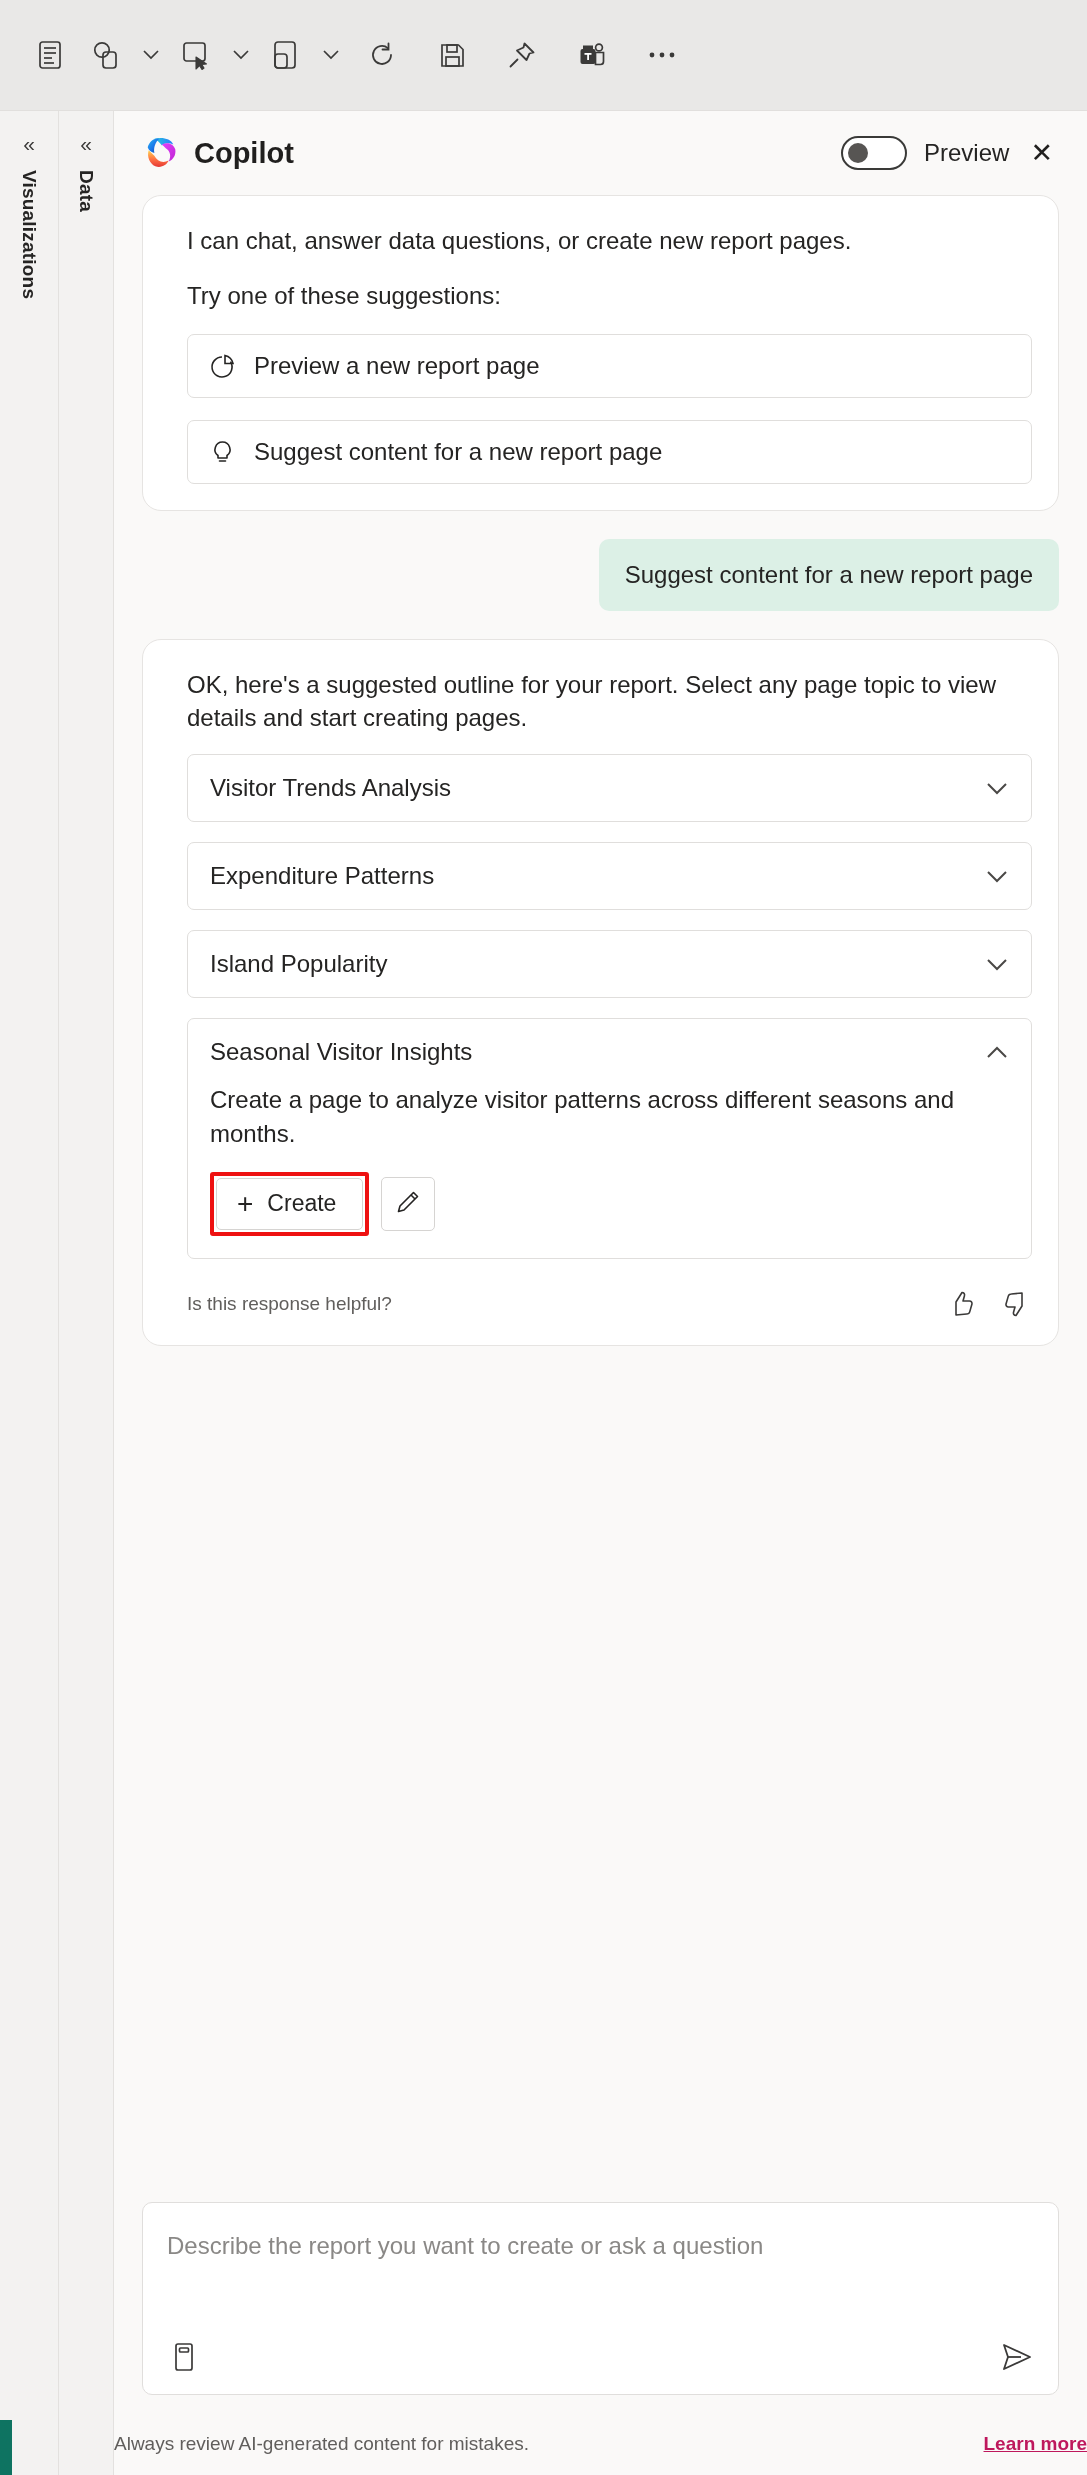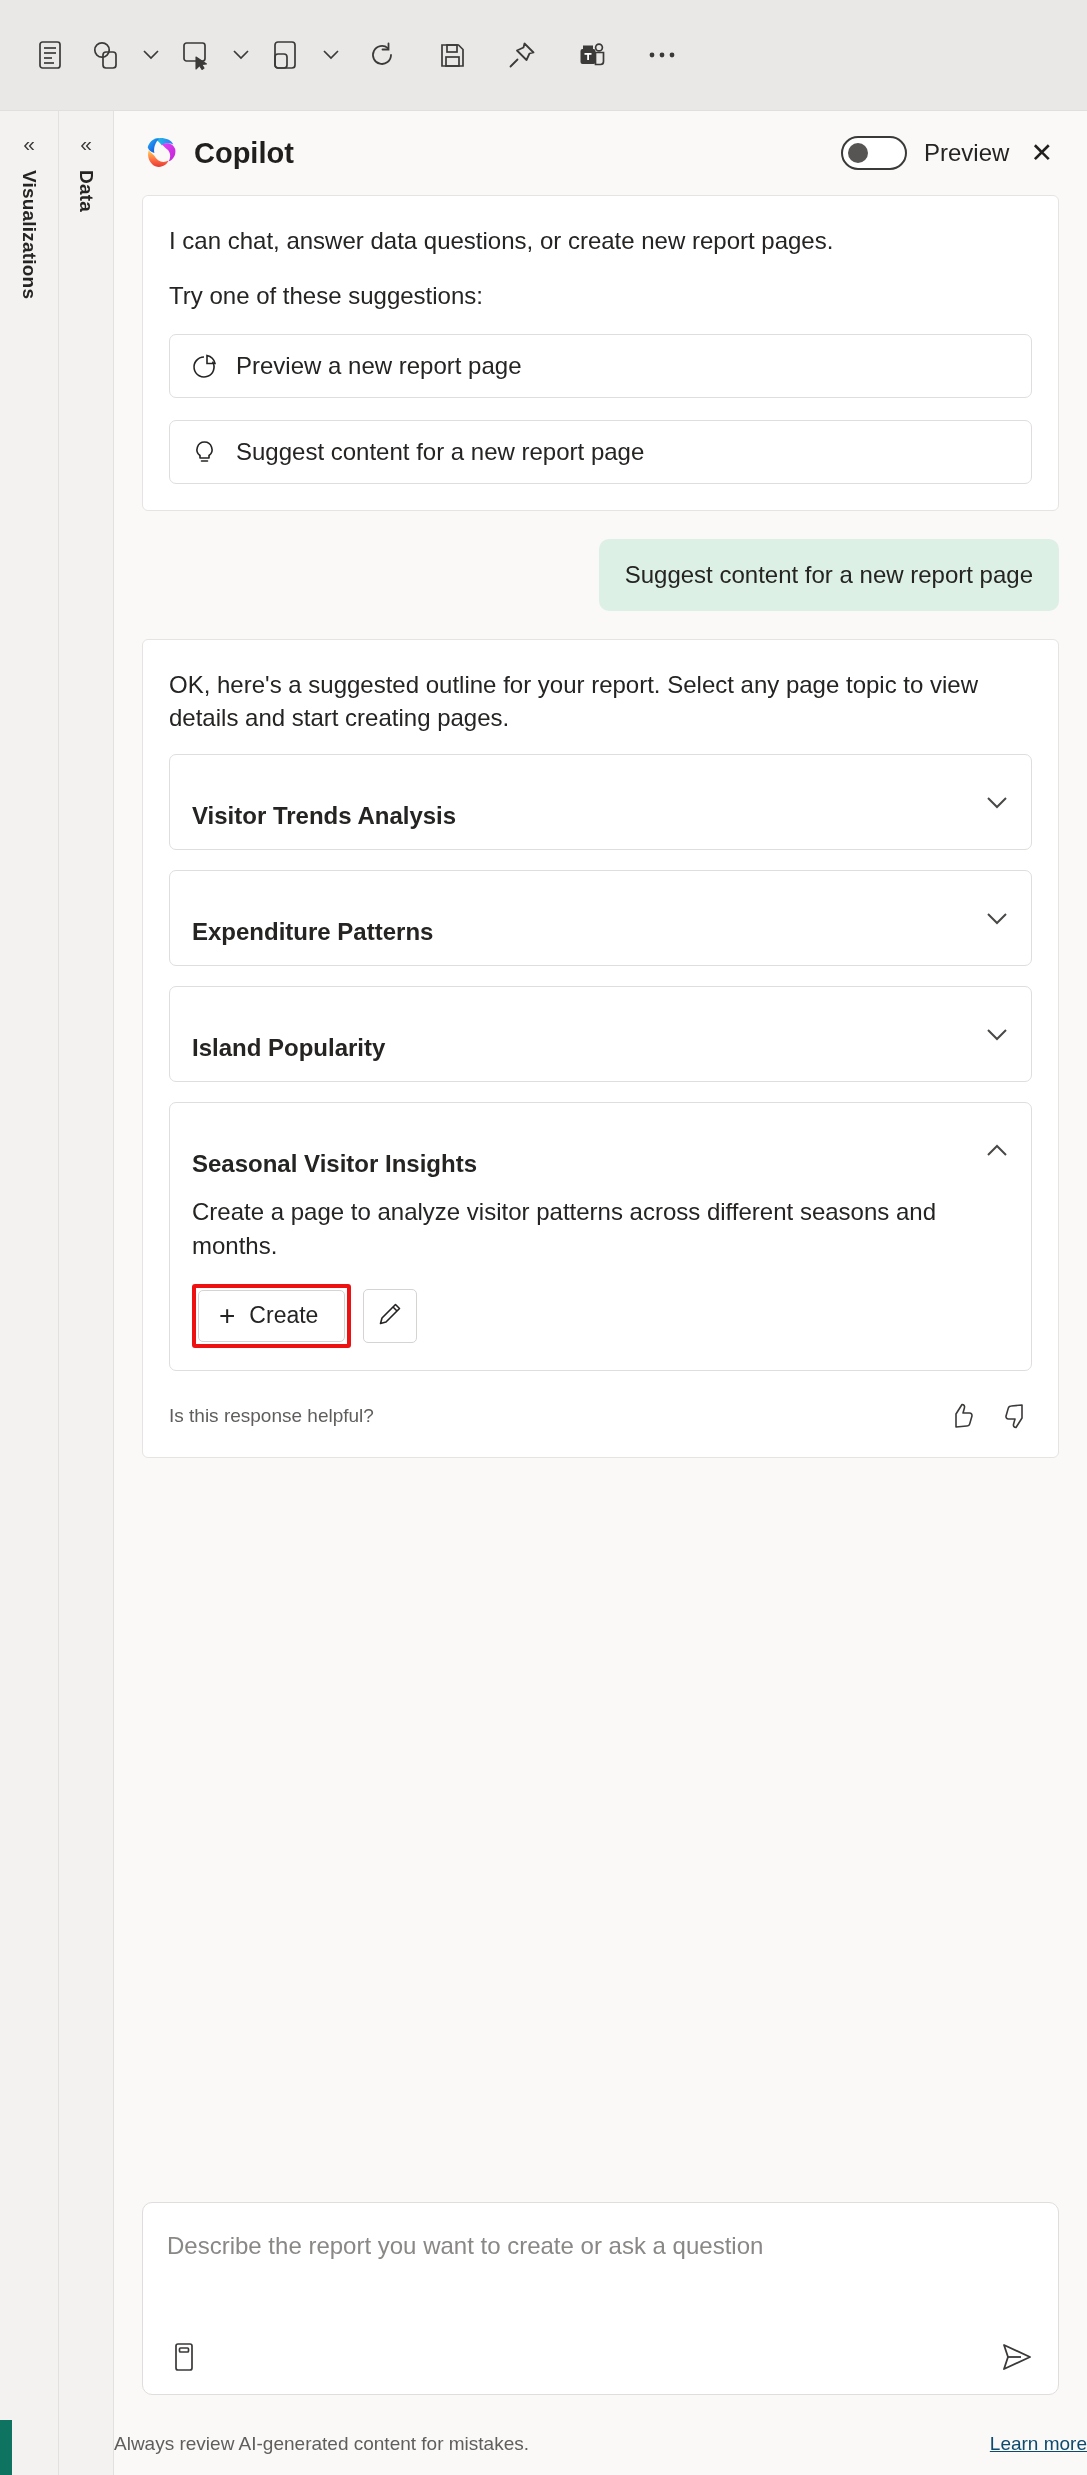--- a/index.html
+++ b/index.html
@@ -140,22 +140,22 @@
   
   .cp-body {
     flex: 1 1 auto;
     padding: 0 28px;
     overflow: hidden;
   }
 
   .card {
     background: #ffffff;
     border: 1px solid #e6e4e2;
-    border-radius: 6px;
-    padding: 28px 26px 26px 26px;
+    border-radius: 19px;
+    padding: 28px 26px 26px 44px;
   }
   .card p {
     font-size: 24px;
     line-height: 1.38;
     color: #252423;
   }
   .card p + p { margin-top: 22px; }
 
   .suggestion {
     display: flex;
@@ -192,23 +192,22 @@
     margin-top: 20px;
     cursor: pointer;
   }
   .acc-head {
     display: flex;
     align-items: center;
     padding: 19px 22px;
   }
   .acc-title {
     font-size: 24px;
-    font-weight: 700;
-    color: #252423;
-    margin-top: 28px;
+    font-weight: 400;
+    color: #252423;
   }
   .acc-chevron {
     margin-left: auto;
     width: 24px; height: 24px;
     display: flex; align-items: center; justify-content: center;
   }
   .acc-body { padding: 0 22px 22px 22px; }
   .acc-desc {
     font-size: 24px;
     line-height: 1.38;
@@ -301,22 +300,23 @@
     flex: 0 0 auto;
     height: 62px;
     display: flex;
     align-items: center;
     justify-content: space-between;
     font-size: 19px;
     color: #605e5c;
     gap: 6px;
   }
   .disclaimer a {
-    color: #0c4a6e;
+    color: #be185d;
     text-decoration: underline;
+    font-weight: bold;
   }
 </style>
 </head>
 <body>
 
 <div class="toolbar">
   <div class="tb-group" style="margin-left:22px">
 
     <div class="tb-btn">
       <svg width="26" height="30" viewBox="0 0 26 30" fill="none" stroke="#3b3a39" stroke-width="1.7">

